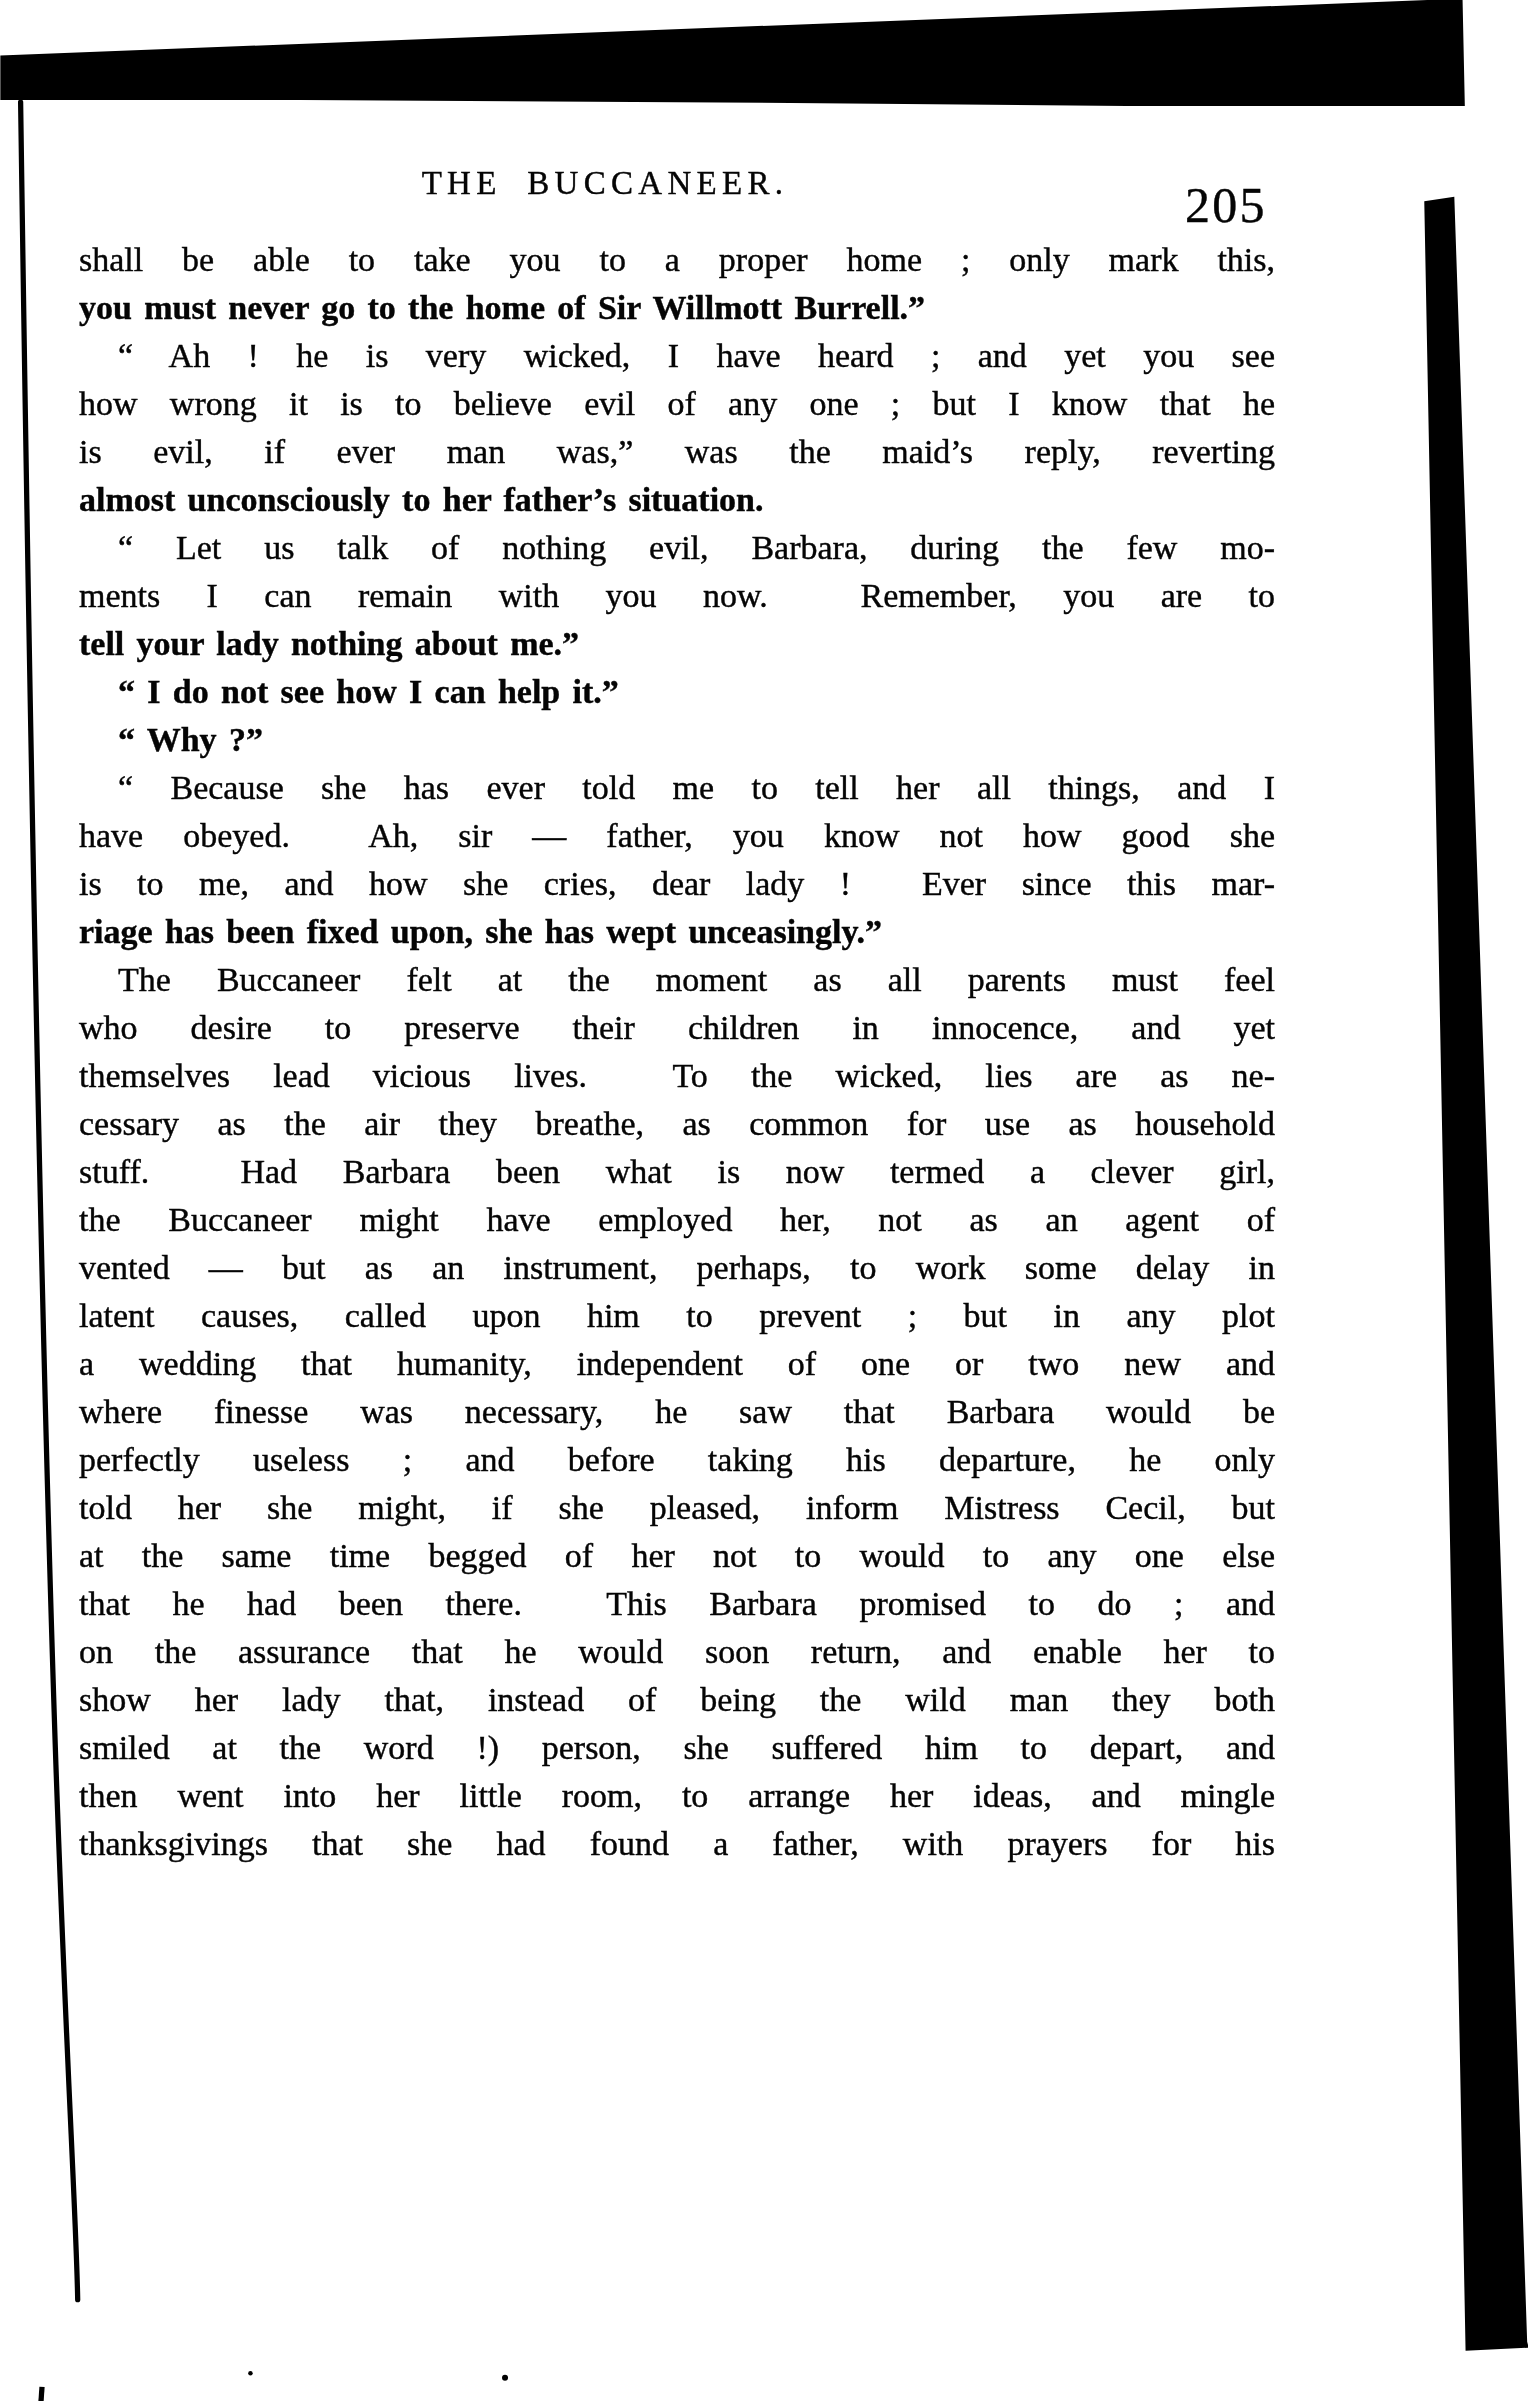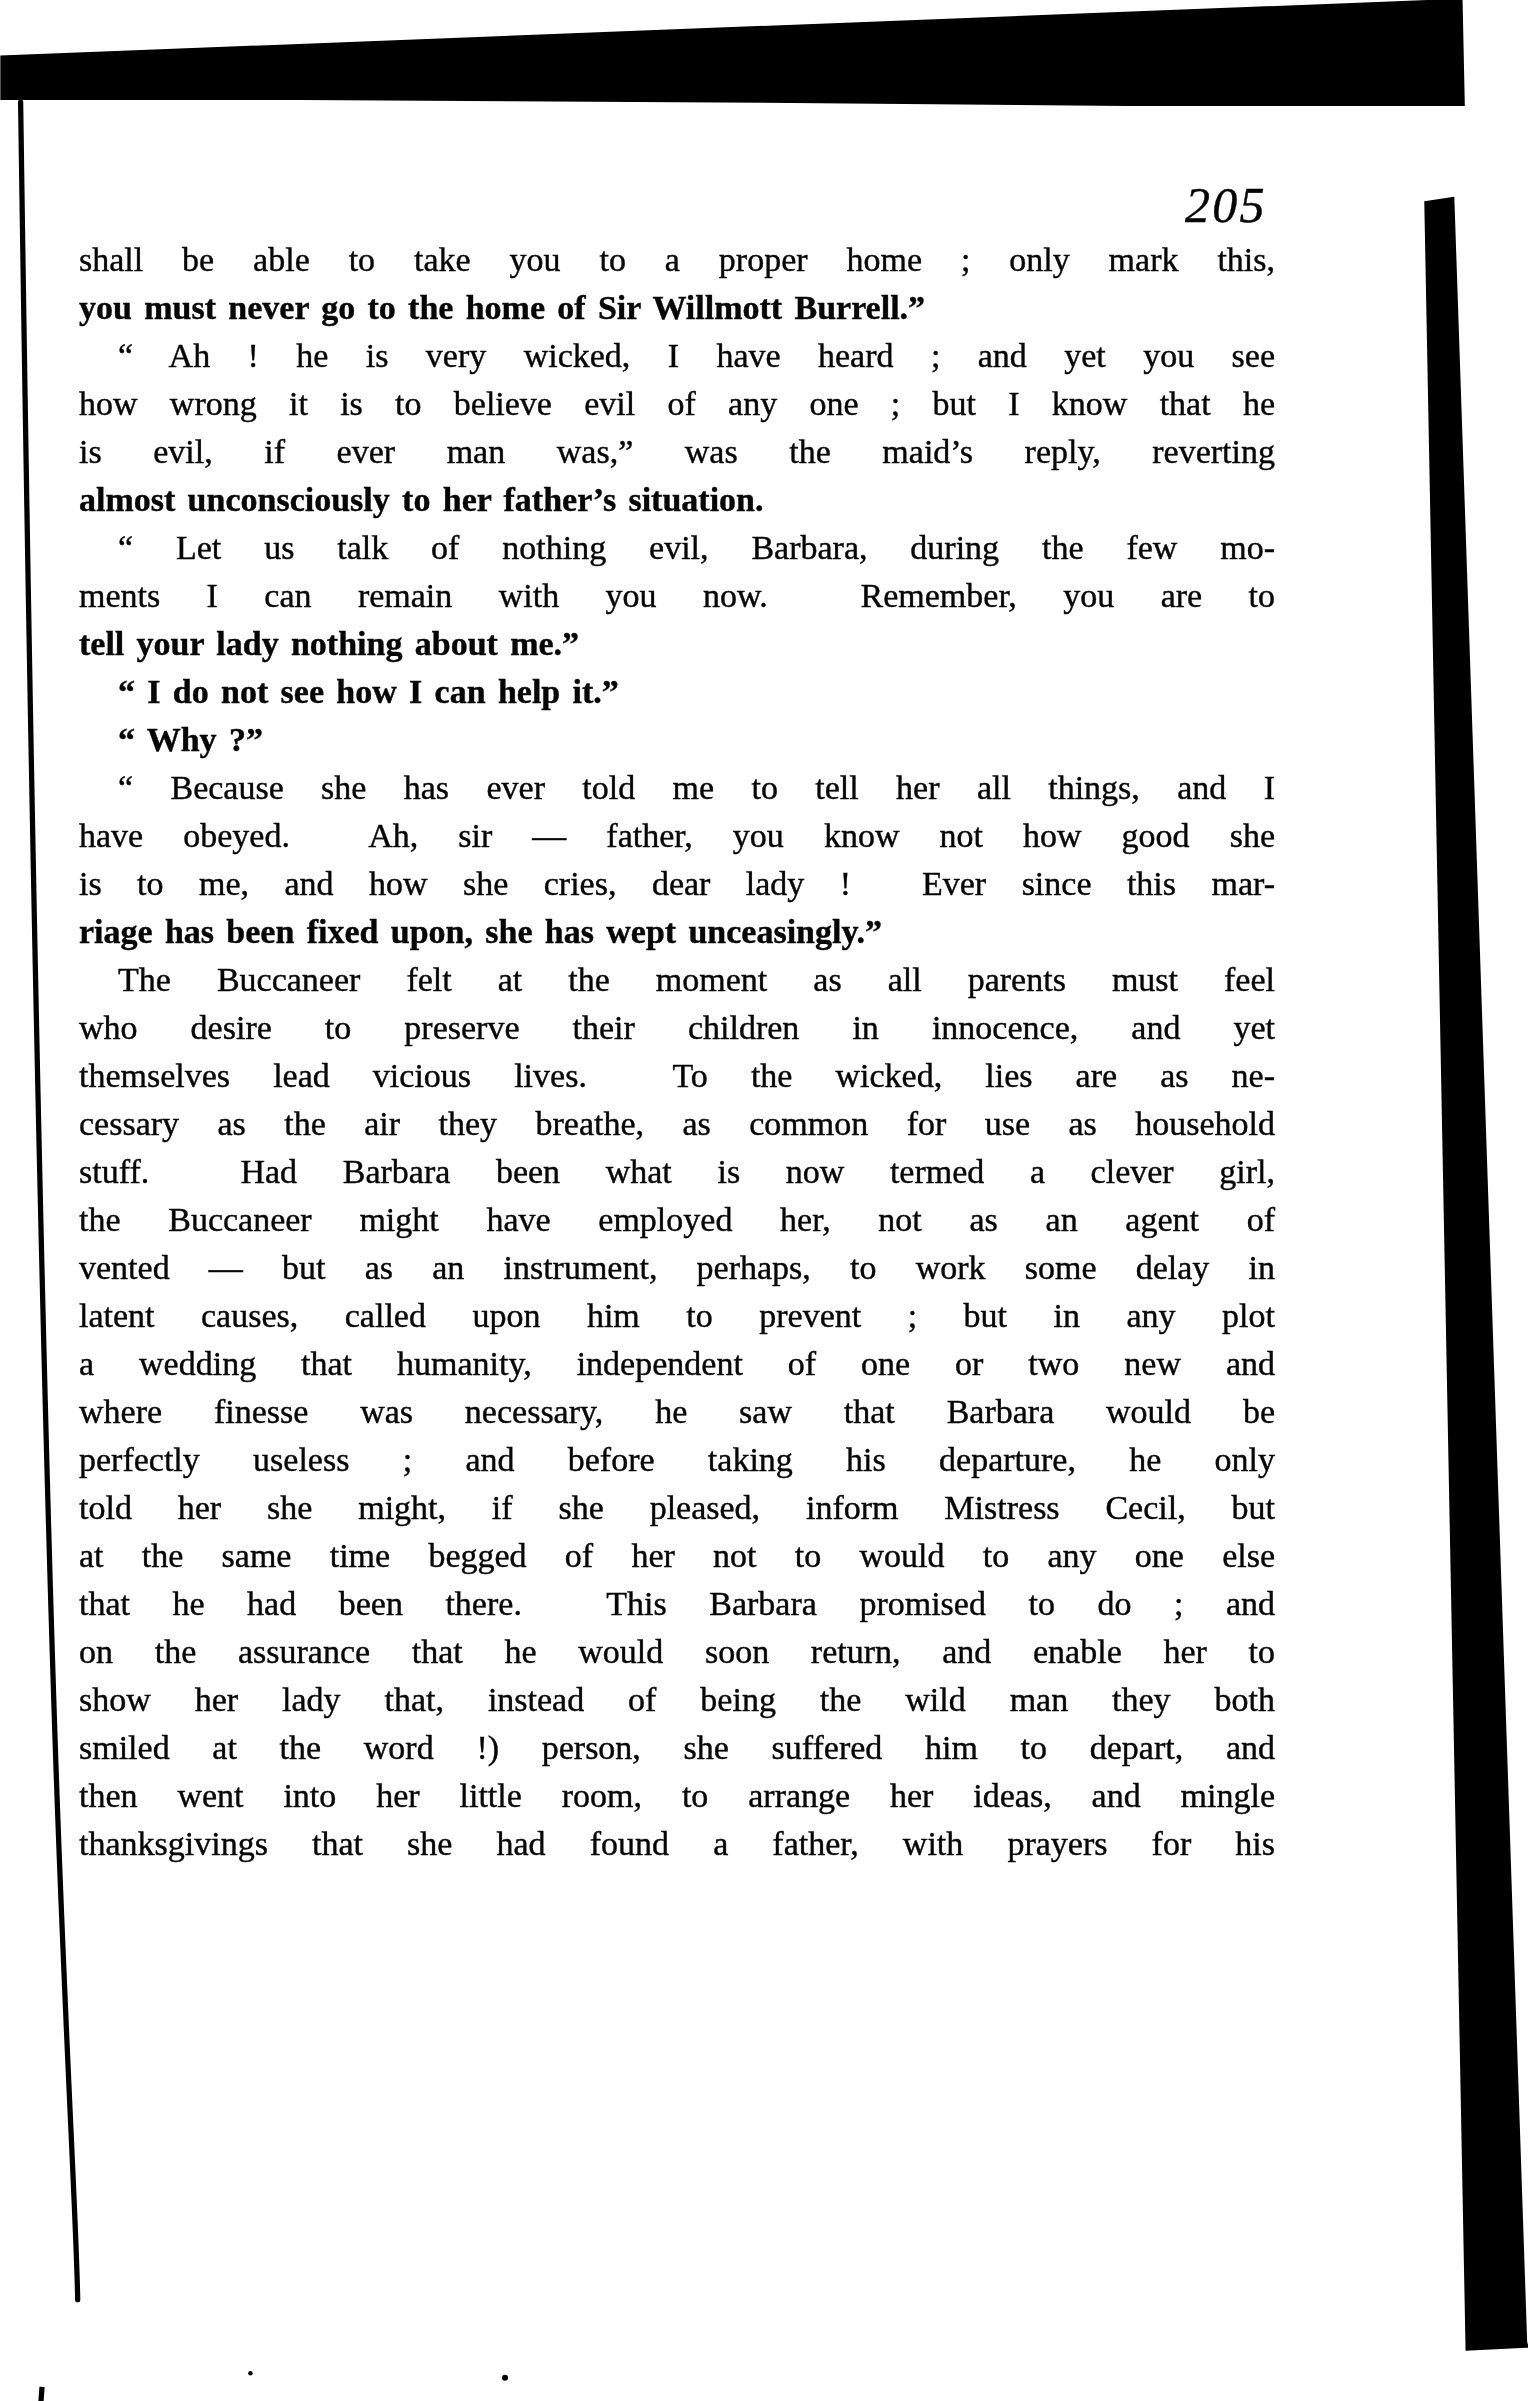--- a/index.html
+++ b/index.html
@@ -26,21 +26,20 @@
     letter-spacing: 5.3px;
     word-spacing: 12px;
     -webkit-text-stroke: 0.4px #050505;
     white-space: nowrap;
   }
   .folio {
     position: absolute;
     left: 1185px; top: 176px;
     font-size: 50px;
     letter-spacing: 2.3px;
-    font-style: italic;
     -webkit-text-stroke: 0.4px #050505;
   }
   .textblock {
     position: absolute;
     left: 79px; top: 236px; width: 1196px;
   }
   .line {
     height: 48px;
     line-height: 48px;
     font-size: 34px;
@@ -59,20 +58,21 @@
 
   <svg class="artifact-layer" width="1529" height="2401" viewBox="0 0 2035 3197" xmlns="http://www.w3.org/2000/svg">
     <polygon fill="#000000" points="0,74 1900,0 1947,0 1950,141 1500,141 900,136 400,133 0,133"></polygon>
     <polygon fill="#000000" points="1896,268 1936,262 2033,3118 2035,3126 1951,3130"></polygon>
     <path d="M27,136 C38,900 52,1700 74,2350 C88,2750 101,2950 103,3062" fill="none" stroke="#000000" stroke-width="7" stroke-linecap="round"></path>
     <rect x="52" y="3178" width="7" height="19" fill="#000000" transform="rotate(4 52 3178)"></rect>
     <circle cx="672" cy="3166" r="4" fill="#000000"></circle>
     <circle cx="333" cy="3160" r="3" fill="#000000"></circle>
   </svg>
 
+  <div class="running-head">THE BUCCANEER.</div>
   <div class="folio">205</div>
 
   <div class="textblock">
     <div class="line j">shall be able to take you to a proper home ; only mark this,</div>
     <div class="line end">you must never go to the home of Sir Willmott Burrell.”</div>
     <div class="line j indent">“ Ah ! he is very wicked, I have heard ; and yet you see</div>
     <div class="line j">how wrong it is to believe evil of any one ; but I know that he</div>
     <div class="line j">is evil, if ever man was,” was the maid’s reply, reverting</div>
     <div class="line end">almost unconsciously to her father’s situation.</div>
     <div class="line j indent">“ Let us talk of nothing evil, Barbara, during the few mo-</div>

